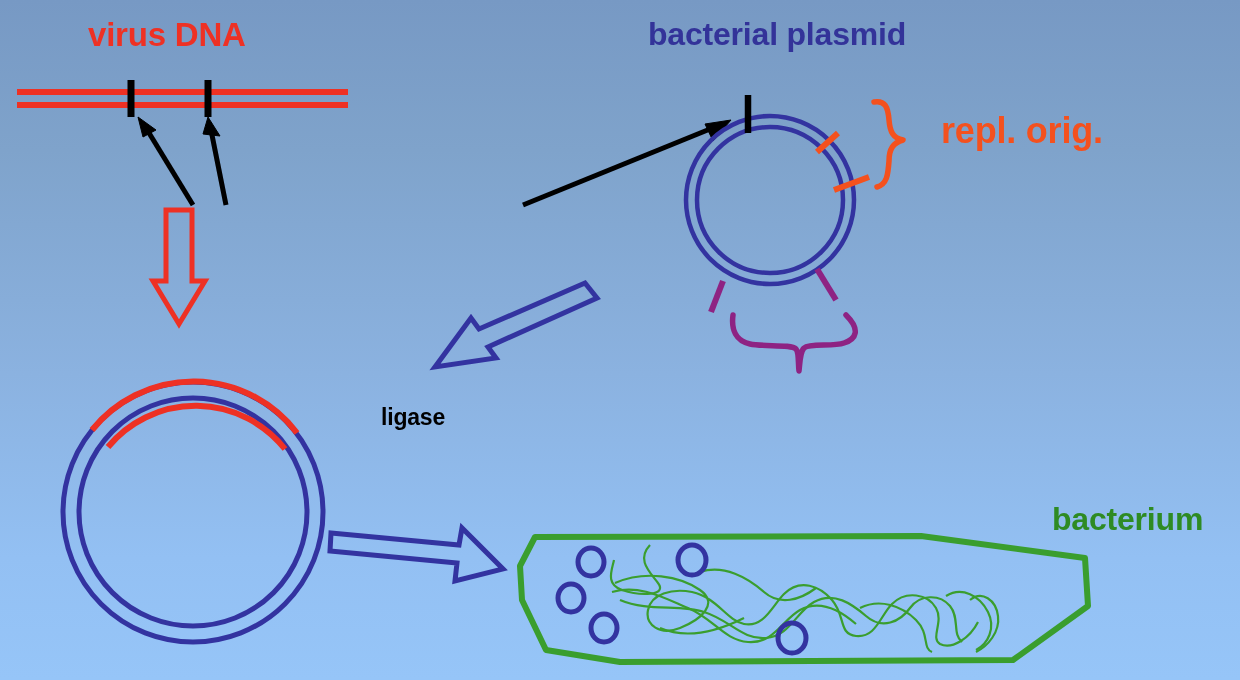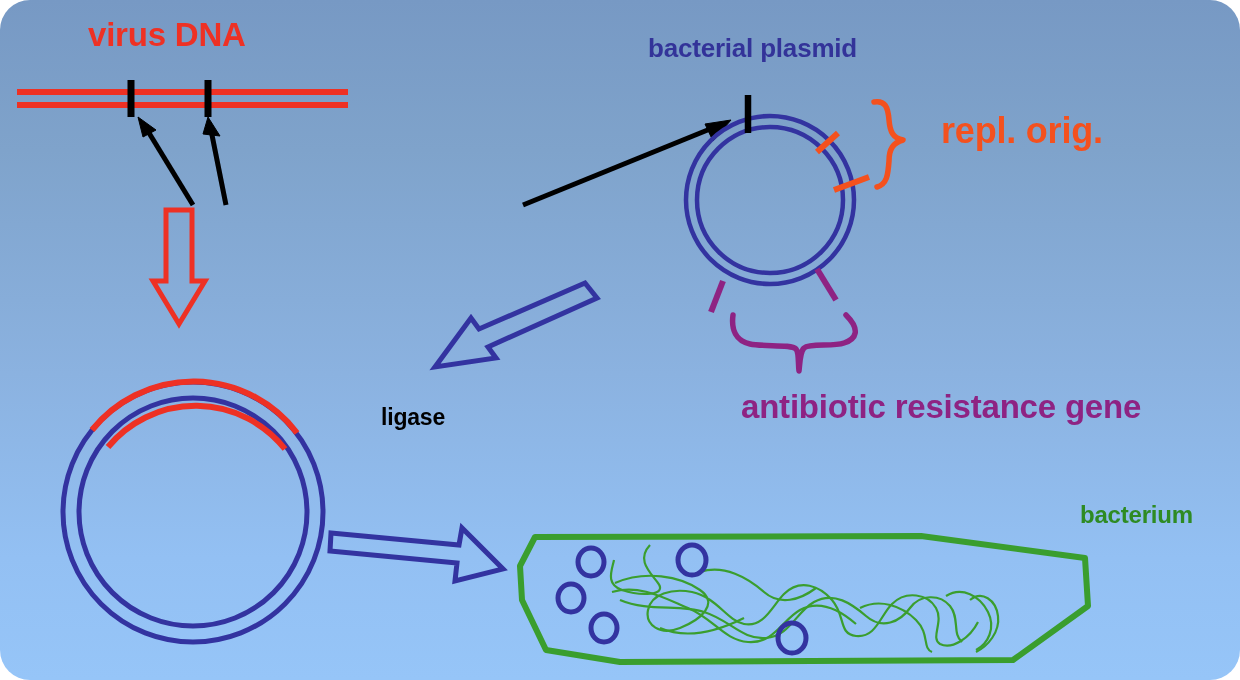--- a/index.html
+++ b/index.html
@@ -8,21 +8,20 @@
     padding: 0;
     background: #ffffff;
   }
   #stage {
     position: relative;
     width: 1240px;
     height: 680px;
     overflow: hidden;
     background: linear-gradient(180deg, #7799c4 0%, #7fa3cb 22%, #8bb2e0 55%, #93c0f3 82%, #96c5f8 100%);
     font-family: "Liberation Sans", sans-serif;
-    border-radius: 30px;
   }
   #stage svg.layer {
     position: absolute;
     top: 0; left: 0;
     width: 1240px;
     height: 680px;
   }
   .lbl {
     position: absolute;
     font-family: "Liberation Sans", sans-serif;
@@ -31,23 +30,22 @@
     line-height: 1;
     letter-spacing: -0.2px;
   }
   .lbl-virus-dna {
     left: 88px; top: 18px;
     font-size: 33px;
     color: #ee3124;
   }
   .lbl-bacterial-plasmid {
     left: 648px; top: 18px;
-    font-size: 26px;
+    font-size: 32px;
     color: #333399;
-    margin-top: 17px;
   }
   .lbl-repl-orig {
     left: 941px; top: 113px;
     font-size: 36px;
     color: #f4511e;
   }
   .lbl-restr-site {
     left: 190px; top: 203px;
     font-size: 34px;
     color: #000000;
@@ -56,22 +54,22 @@
     left: 381px; top: 406px;
     font-size: 23px;
     color: #000000;
   }
   .lbl-antibiotic {
     left: 741px; top: 390px;
     font-size: 33px;
     color: #8e2383;
   }
   .lbl-bacterium {
-    left: 1080px; top: 503px;
-    font-size: 24px;
+    left: 1052px; top: 503px;
+    font-size: 32px;
     color: #2e8b23;
   }
 </style>
 </head>
 <body>
 
 <div id="stage">
 
   <svg class="layer" viewBox="0 0 1240 680">
 
@@ -178,17 +176,16 @@
 
   <div class="lbl lbl-virus-dna">virus DNA</div>
 
   <div class="lbl lbl-bacterial-plasmid">bacterial plasmid</div>
 
   <div class="lbl lbl-repl-orig">repl. orig.</div>
 
 
   <div class="lbl lbl-ligase">ligase</div>
 
-  <div class="lbl lbl-antibiotic">antibiotic resistance gene</div>
 
   <div class="lbl lbl-bacterium">bacterium</div>
 
 </div>
 
 </body></html>

